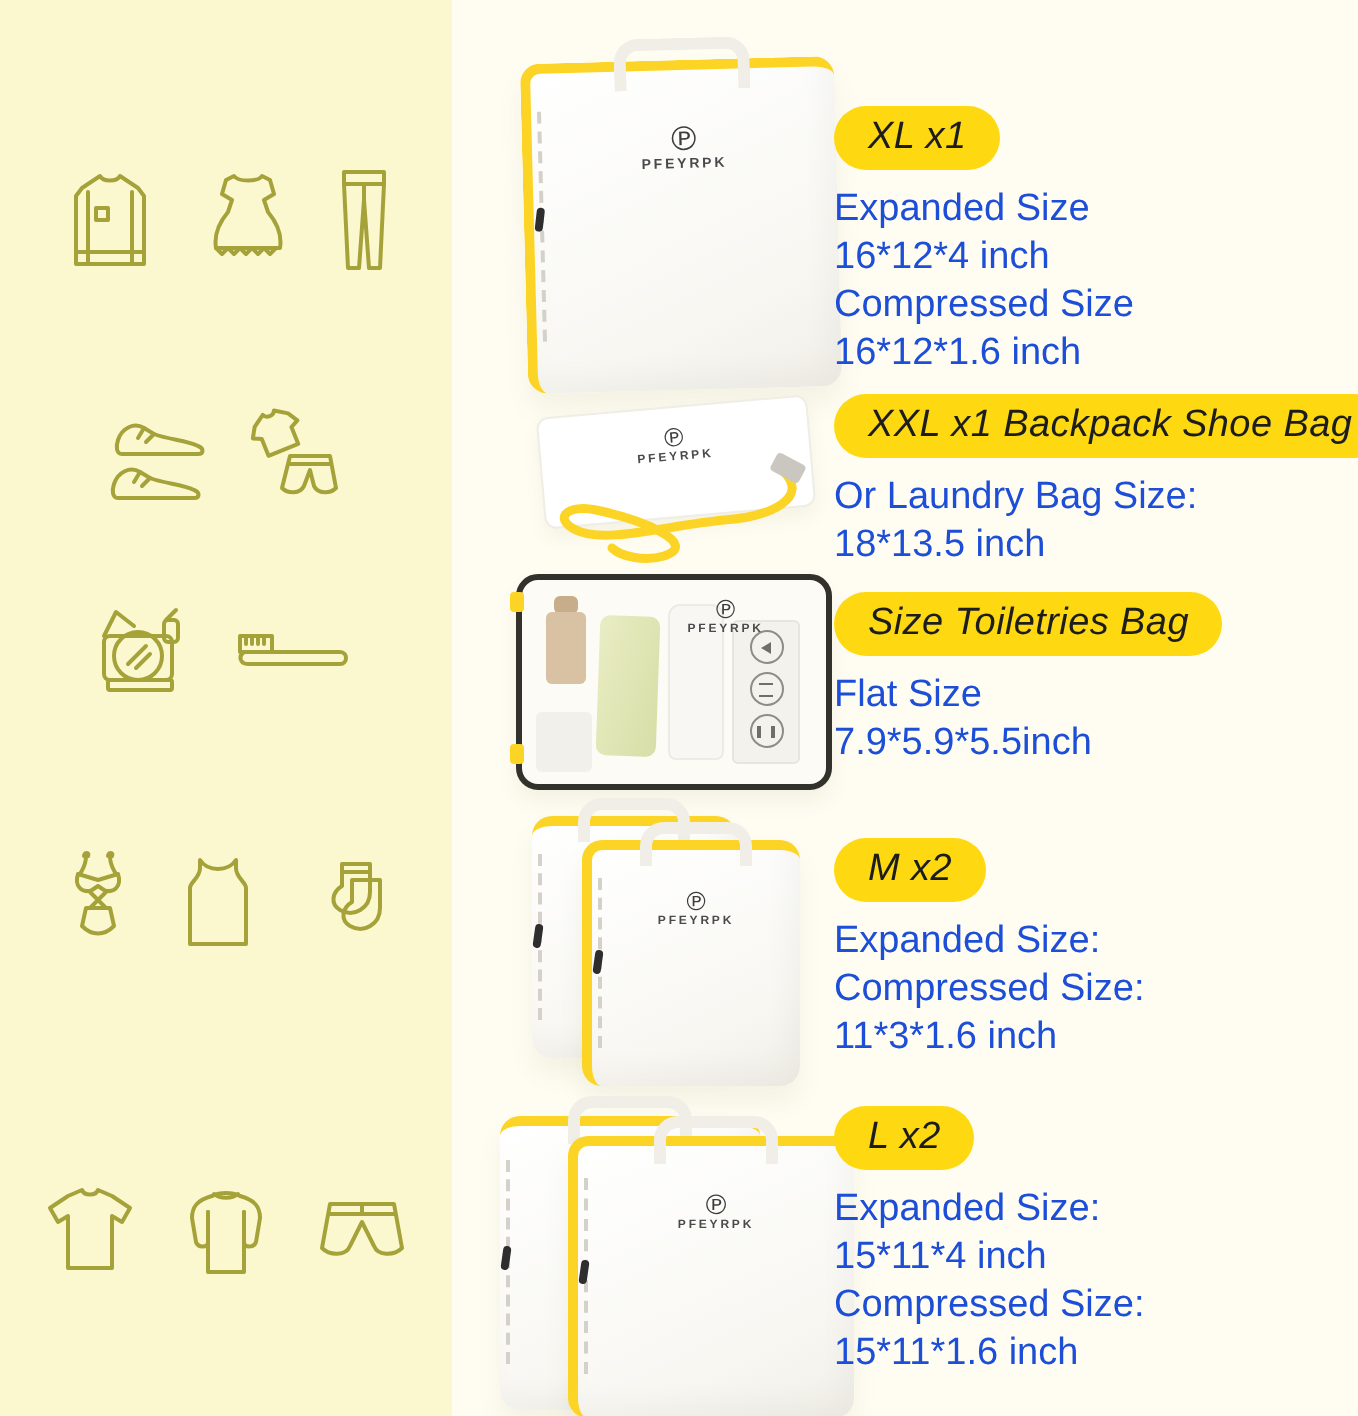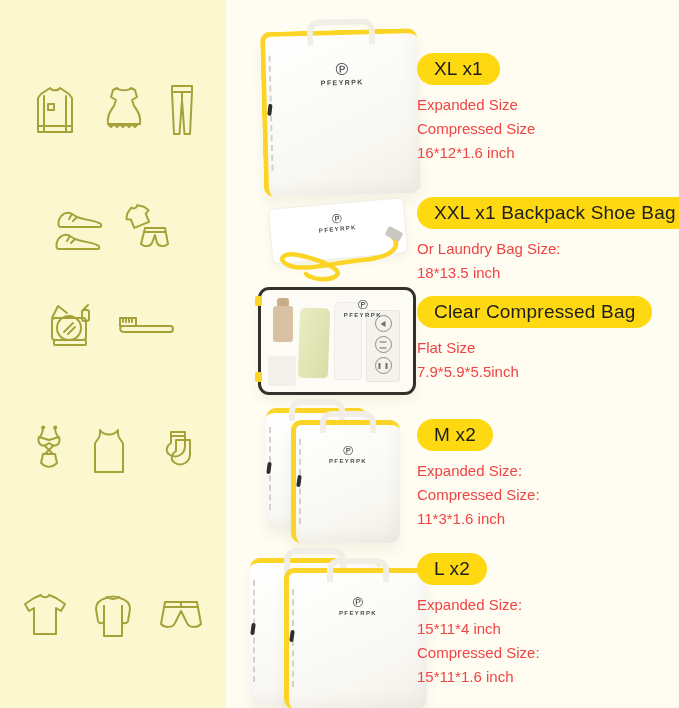--- a/index.html
+++ b/index.html
@@ -35,22 +35,22 @@
   .t-item{position:absolute;border-radius:3px;}
   .zipbit{position:absolute;width:7px;height:10px;background:#fcd426;border-radius:2px;}
   .disc{width:15px;height:15px;border:1.4px solid #8d8c86;border-radius:50%;margin:4px auto;position:relative;}
   .disc i{position:absolute;left:50%;top:50%;transform:translate(-50%,-50%);display:block;}
   .g-tri{width:0;height:0;border-top:3px solid transparent;border-bottom:3px solid transparent;border-right:5px solid #6f6e68;}
   .g-bars{width:7px;height:5px;border-top:1.5px solid #6f6e68;border-bottom:1.5px solid #6f6e68;}
   .g-pause{width:5px;height:6px;border-left:2px solid #6f6e68;border-right:2px solid #6f6e68;}
   
   .spec{position:absolute;left:417px;}
   .badge{display:inline-block;background:#fed912;color:#1d1d1d;font-size:19px;font-weight:500;
-        padding:5px 17px;border-radius:18px;white-space:nowrap;letter-spacing:0.2px;}
-  .lines{margin-top:8px;font-size:15px;line-height:24px;color:#ef4444;}
+        padding:5px 17px;border-radius:18px;white-space:nowrap;letter-spacing:0.2px;font-style:italic;}
+  .lines{margin-top:8px;font-size:19px;line-height:24px;color:#1d4ed8;}
 </style>
 </head>
 <body>
 
 <div id="stage">
 
   <div id="left-panel">
 
     <div class="icon-row" style="top:80px;">
       <svg width="58" height="60" viewBox="0 0 56 60">
@@ -215,35 +215,36 @@
     <div class="logo">
       <div class="mark" style="font-size:14px;line-height:15px;">℗</div>
       <div class="word" style="font-size:6px;">PFEYRPK</div>
     </div>
   </div>
 
   <div class="spec" style="top:53px;">
     <span class="badge">XL x1</span>
     <div class="lines">
       <div>Expanded Size</div>
+      <div>16*12*4 inch</div>
       <div>Compressed Size</div>
       <div>16*12*1.6 inch</div>
     </div>
   </div>
 
   <div class="spec" style="top:197px;">
     <span class="badge">XXL x1 Backpack Shoe Bag</span>
     <div class="lines">
       <div>Or Laundry Bag Size:</div>
       <div>18*13.5 inch</div>
     </div>
   </div>
 
   <div class="spec" style="top:296px;">
-    <span class="badge">Clear Compressed Bag</span>
+    <span class="badge">Size Toiletries Bag</span>
     <div class="lines">
       <div>Flat Size</div>
       <div>7.9*5.9*5.5inch</div>
     </div>
   </div>
 
   <div class="spec" style="top:419px;">
     <span class="badge">M x2</span>
     <div class="lines">
       <div>Expanded Size:</div>

